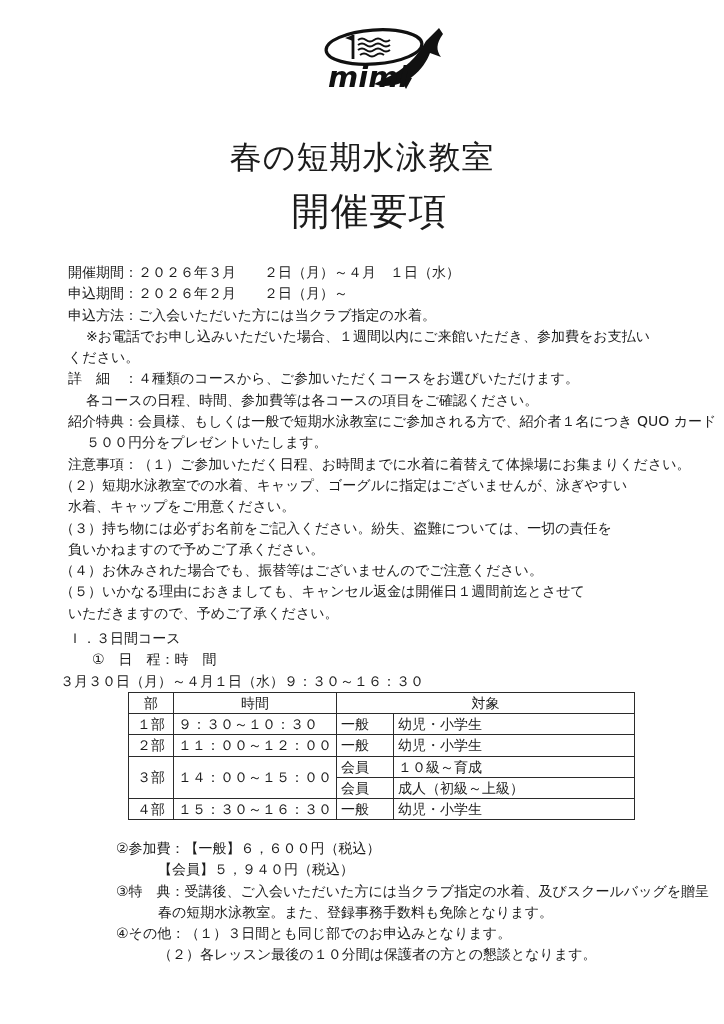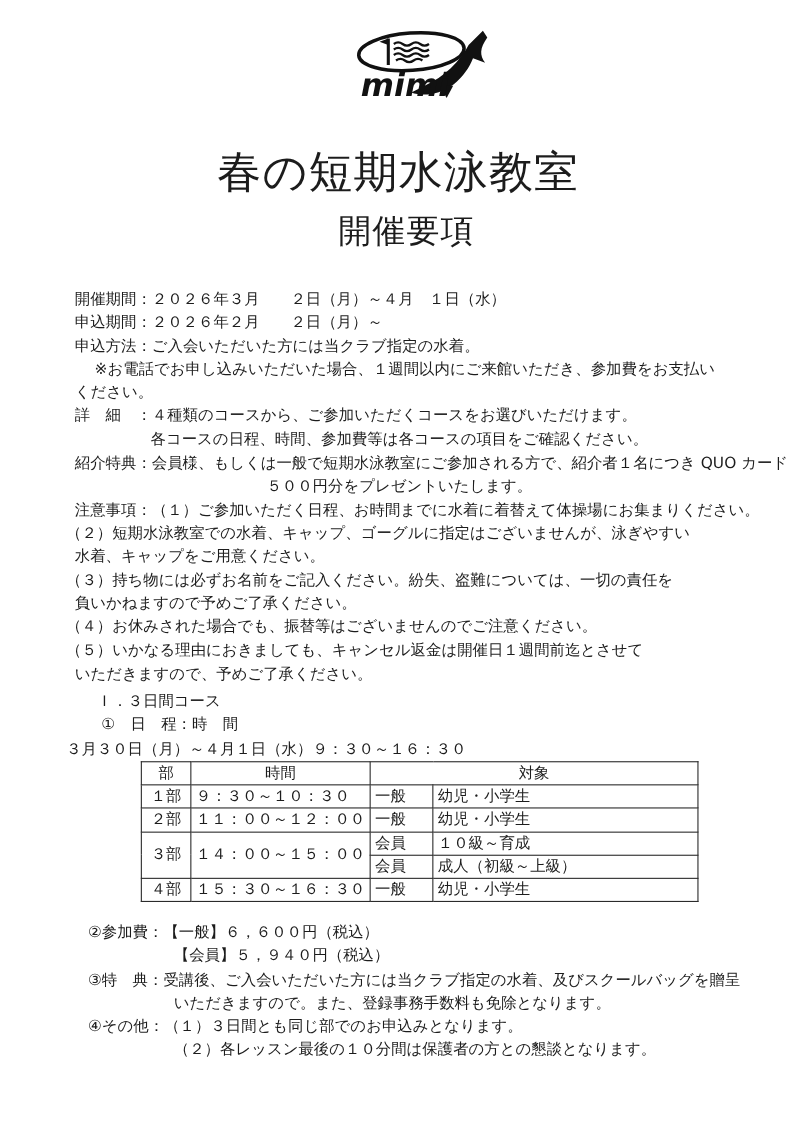--- a/index.html
+++ b/index.html
@@ -11,37 +11,37 @@
     position:relative;
     overflow:hidden;
   }
   .page{position:absolute;inset:0;background:#ffffff;}
 
   
   .logo{position:absolute;top:26px;left:320px;width:128px;height:66px;}
 
   
   .title-block{position:absolute;top:134px;left:0;width:724px;text-align:center;}
-  .title-l1{font-size:40px;letter-spacing:1px;line-height:46px;}
-  .title-l2{font-size:30px;letter-spacing:1px;line-height:46px;margin-top:8px;margin-left:15px;}
+  .title-l1{font-size:32px;letter-spacing:1px;line-height:46px;}
+  .title-l2{font-size:38px;letter-spacing:1px;line-height:46px;margin-top:8px;margin-left:15px;}
 
   
   .txt{font-size:14px;line-height:21.3px;white-space:pre;}
   .info-block{position:absolute;top:262px;left:0;width:640px;}
   .course-block{position:absolute;top:628px;left:0;width:724px;}
   .bottom-block{position:absolute;top:838px;left:0;width:724px;}
 
   .i0{padding-left:68px;}
   .i1{padding-left:60px;}
-  .i2{padding-left:86px;text-align:center;}
+  .i2{padding-left:86px;}
   .i3{padding-left:68px;}
-  .c0{padding-left:88px;}
+  .c0{padding-left:68px;}
   .c1{padding-left:92px;}
   .c2{padding-left:60px;}
-  .b0{padding-left:80px;}
+  .b0{padding-left:116px;}
   .b1{padding-left:158px;}
 
   
   .sched{
     position:absolute;top:692px;left:128px;
     border-collapse:collapse;
     font-size:14px;
   }
   .sched th,.sched td{
     border:1.4px solid #2b2b2b;
@@ -151,18 +151,18 @@
       <td class="col-cat">一般</td>
       <td class="col-target">幼児・小学生</td>
     </tr>
   </tbody>
     </table>
 
   <div class="bottom-block">
     <div class="txt b0">②参加費：【一般】６，６００円（税込）</div>
     <div class="txt b1">【会員】５，９４０円（税込）</div>
     <div class="txt b0">③特　典：受講後、ご入会いただいた方には当クラブ指定の水着、及びスクールバッグを贈呈</div>
-    <div class="txt b1">いただきますので。また、登録事務手数料も免除となります。</div>
+    <div class="txt b1">春の短期水泳教室。また、登録事務手数料も免除となります。</div>
     <div class="txt b0">④その他：（１）３日間とも同じ部でのお申込みとなります。</div>
     <div class="txt b1">（２）各レッスン最後の１０分間は保護者の方との懇談となります。</div>
   </div>
 
 </div>
 
 </body></html>

